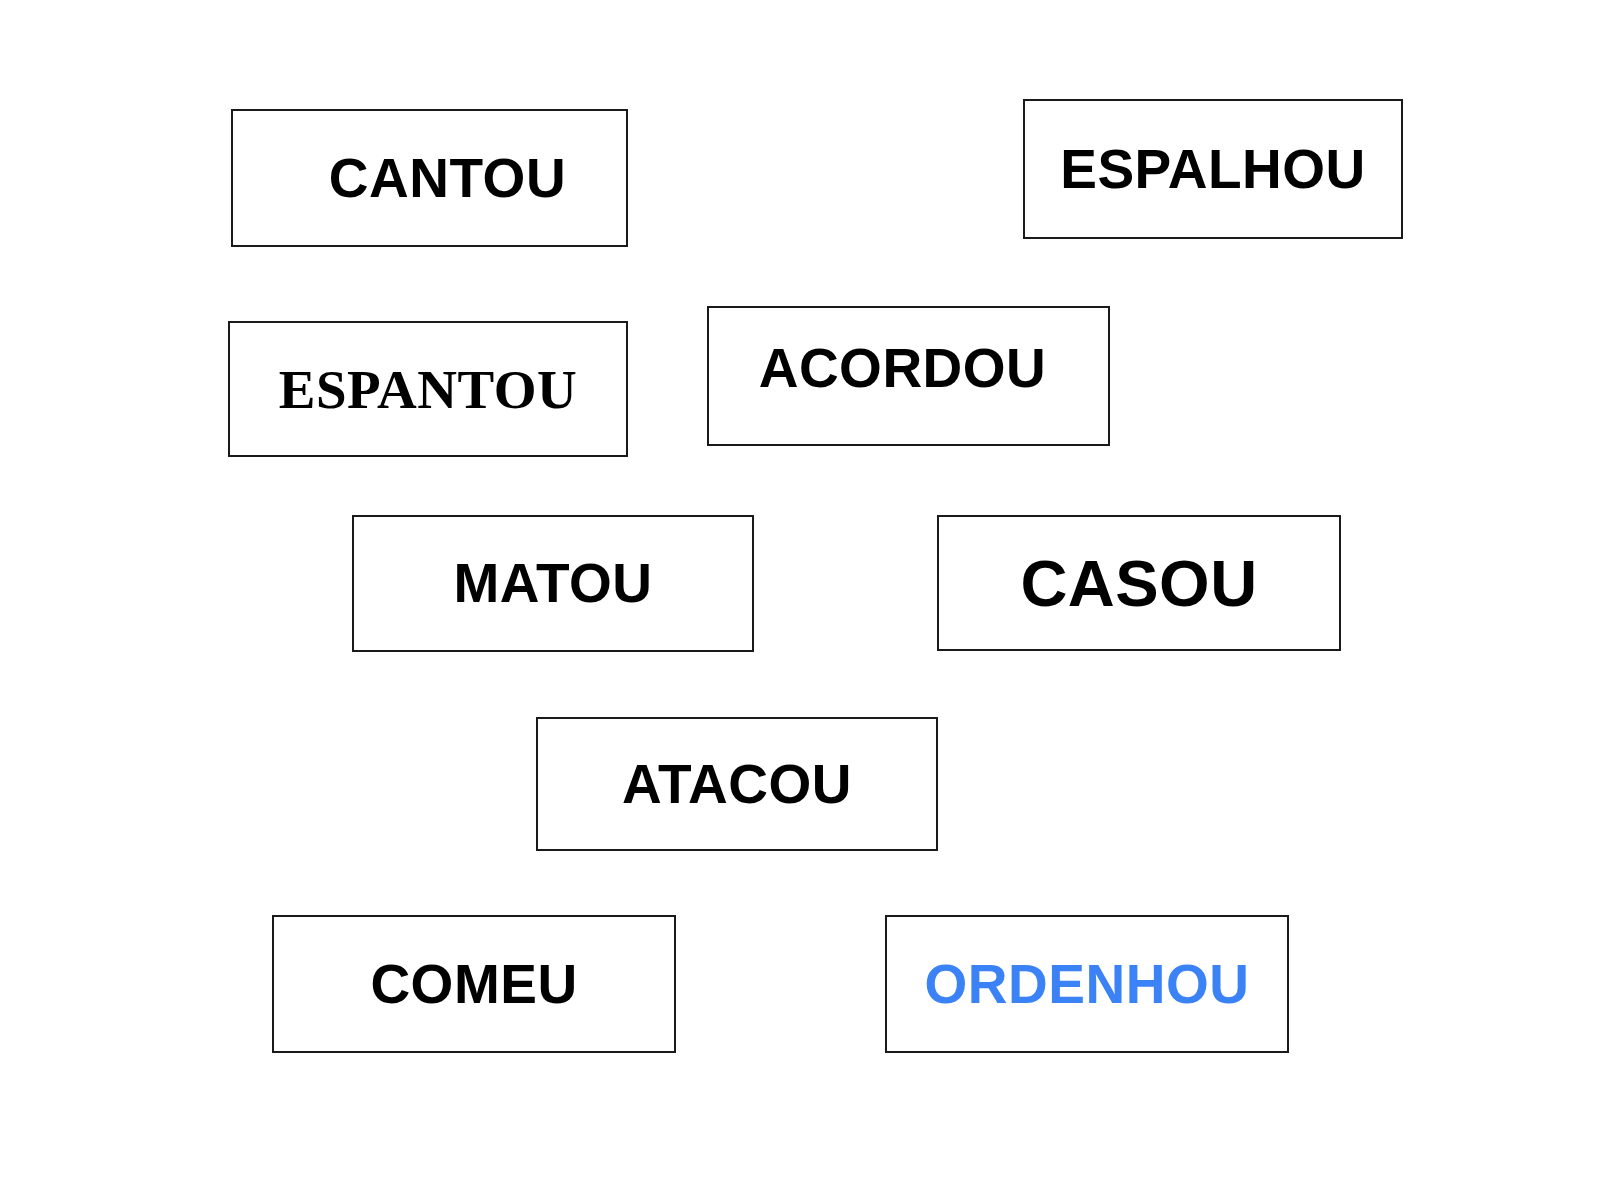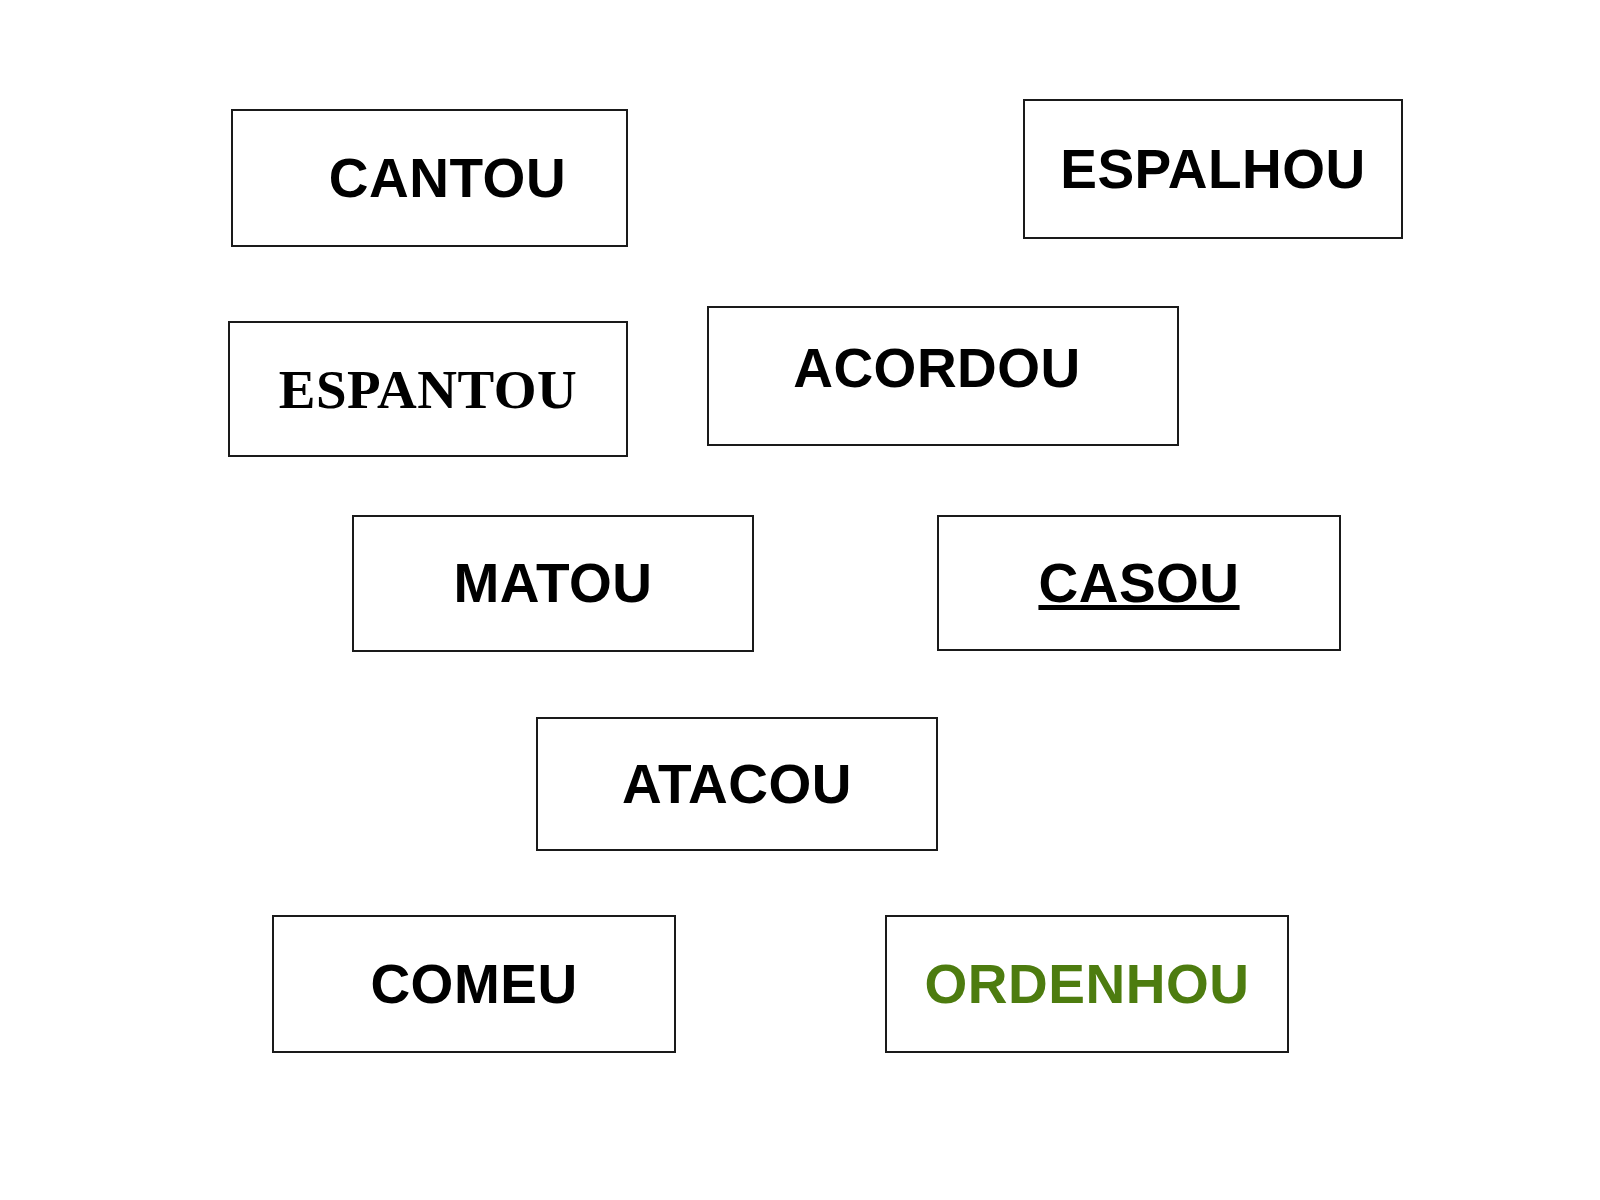--- a/index.html
+++ b/index.html
@@ -43,31 +43,31 @@
 <div id="canvas" style="width: 1600px; height: 1200px; background: rgb(255, 255, 255);">
     <div class="word-card" style="left: 231px; top: 109px; width: 397px; height: 138px; border-color: rgb(26, 26, 26);">
       <span class="word-label" style="font-size: 55px; color: rgb(0, 0, 0); transform: translate(0px, 0px); margin-left: 36px;">CANTOU</span>
     </div>
     <div class="word-card" style="left: 1023px; top: 99px; width: 380px; height: 140px; border-color: rgb(26, 26, 26);">
       <span class="word-label" style="font-size: 55px; color: rgb(0, 0, 0); transform: translate(0px, 0px);">ESPALHOU</span>
     </div>
     <div class="word-card" style="left: 228px; top: 321px; width: 400px; height: 136px; border-color: rgb(26, 26, 26);">
       <span class="word-label" style="font-size: 55px; color: rgb(0, 0, 0); transform: translate(0px, 0px); font-family: Liberation Serif, serif;">ESPANTOU</span>
     </div>
-    <div class="word-card" style="left: 707px; top: 306px; width: 472px; height: 140px; border-color: rgb(26, 26, 26);">
+    <div class="word-card" style="left: 707px; top: 306px; width: 403px; height: 140px; border-color: rgb(26, 26, 26);">
       <span class="word-label" style="font-size: 55px; color: rgb(0, 0, 0); transform: translate(-6px, -8px);">ACORDOU</span>
     </div>
     <div class="word-card" style="left: 352px; top: 515px; width: 402px; height: 137px; border-color: rgb(26, 26, 26);">
       <span class="word-label" style="font-size: 55px; color: rgb(0, 0, 0); transform: translate(0px, 0px);">MATOU</span>
     </div>
     <div class="word-card" style="left: 937px; top: 515px; width: 404px; height: 136px; border-color: rgb(26, 26, 26);">
-      <span class="word-label" style="font-size: 55px; color: rgb(0, 0, 0); transform: translate(0px, 0px); text-decoration: underline;">CASOU</span>
+      <span class="word-label" style="font-size: 65px; color: rgb(0, 0, 0); transform: translate(0px, 0px);">CASOU</span>
     </div>
     <div class="word-card" style="left: 272px; top: 915px; width: 404px; height: 138px; border-color: rgb(26, 26, 26);">
       <span class="word-label" style="font-size: 55px; color: rgb(0, 0, 0); transform: translate(0px, 0px);">COMEU</span>
     </div>
     <div class="word-card" style="left: 536px; top: 717px; width: 402px; height: 134px; border-color: rgb(26, 26, 26);">
       <span class="word-label" style="font-size: 55px; color: rgb(0, 0, 0); transform: translate(0px, 0px);">ATACOU</span>
     </div>
     <div class="word-card" style="left: 885px; top: 915px; width: 404px; height: 138px; border-color: rgb(26, 26, 26);">
-      <span class="word-label" style="font-size: 55px; color: #4d7c0f; transform: translate(0px, 0px);">ORDENHOU</span>
+      <span class="word-label" style="font-size: 55px; color: #3b82f6; transform: translate(0px, 0px);">ORDENHOU</span>
     </div>
   </div>
 
 </body></html>

